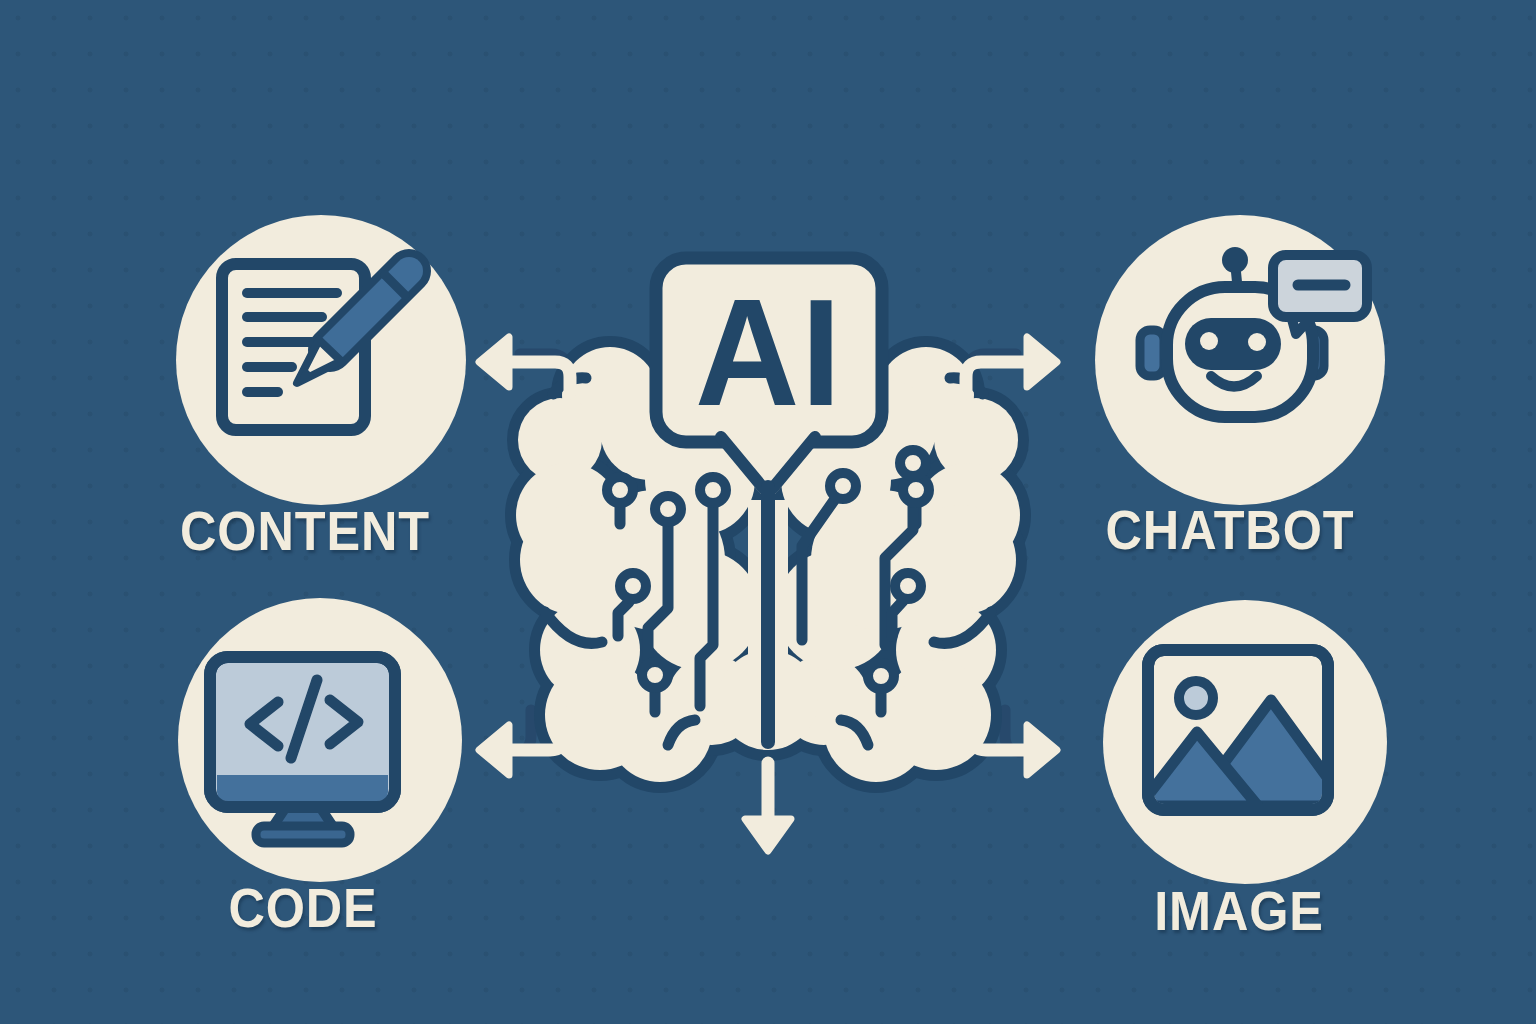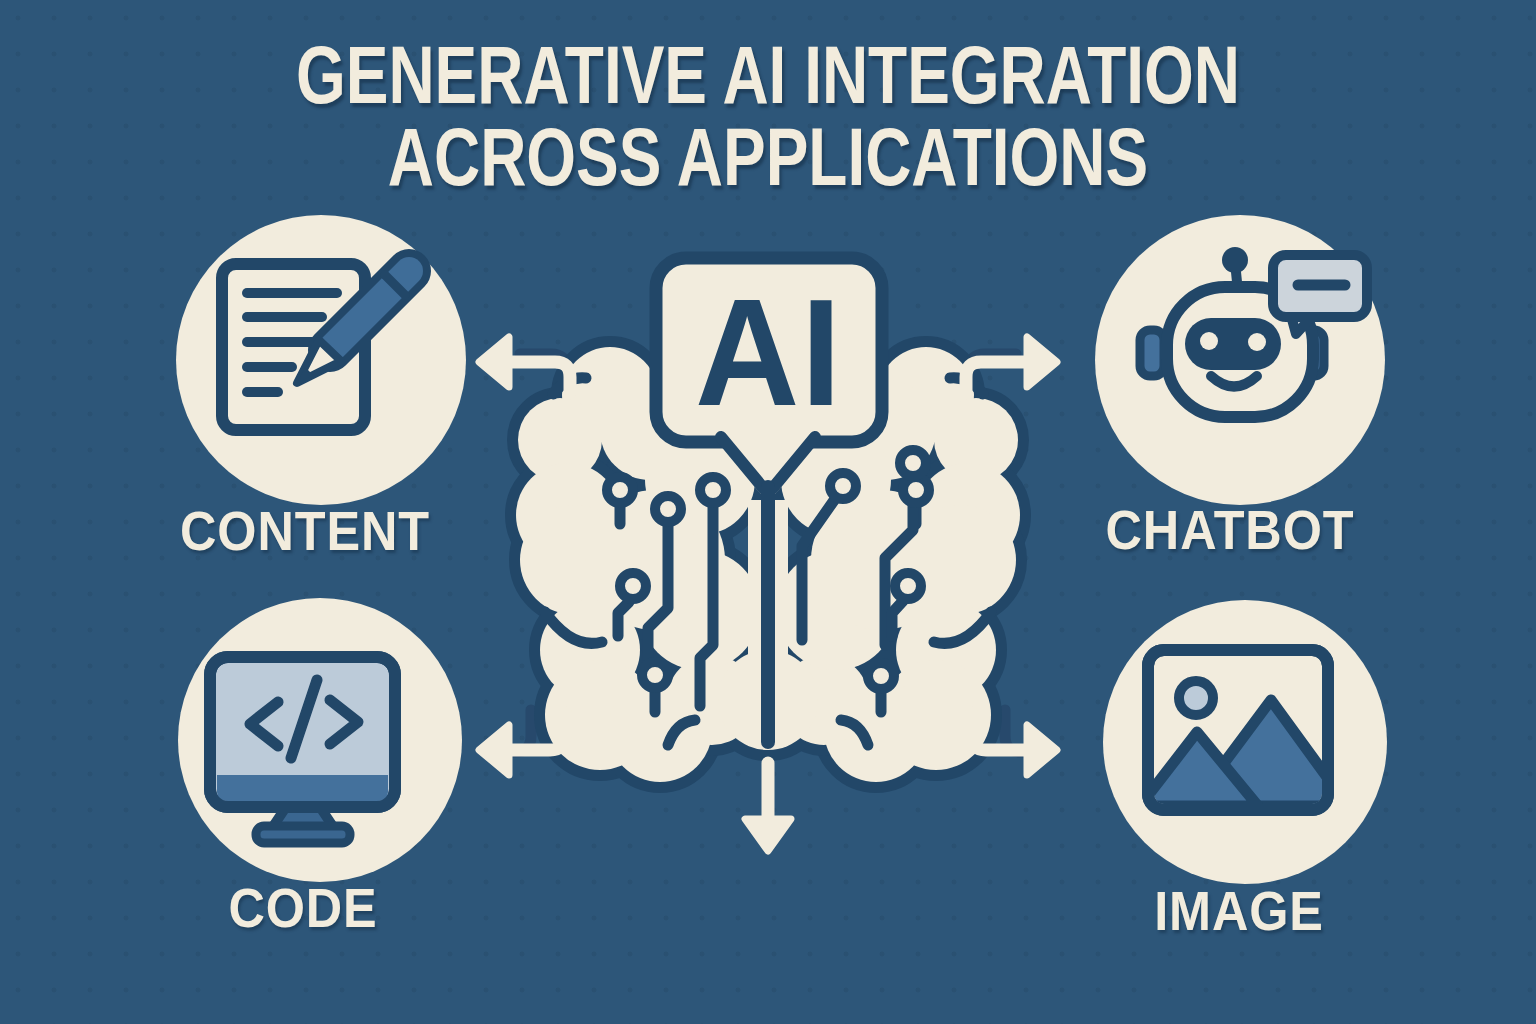--- a/index.html
+++ b/index.html
@@ -227,24 +227,20 @@
     <g fill="#f2ecdd" stroke="#f2ecdd" stroke-width="7" stroke-linejoin="round">
       <polygon points="479,362 509,337 509,387"></polygon>
       <polygon points="1057,362 1027,337 1027,387"></polygon>
       <polygon points="479,750 509,725 509,775"></polygon>
       <polygon points="1057,750 1027,725 1027,775"></polygon>
       <polygon points="768,851 745,819 791,819"></polygon>
     </g>
   </g>
 </svg>
 
-  <div class="title">
-    <span class="tline">GENERATIVE AI INTEGRATION</span>
-    <span class="tline">ACROSS APPLICATIONS</span>
-  </div>
 
   <div class="ai-label">AI</div>
 
   <div class="node-label" style="left:305px;top:530px">CONTENT</div>
   <div class="node-label" style="left:1230px;top:529px">CHATBOT</div>
   <div class="node-label" style="left:303px;top:907px">CODE</div>
   <div class="node-label" style="left:1239px;top:910px">IMAGE</div>
 
 </div>
 

